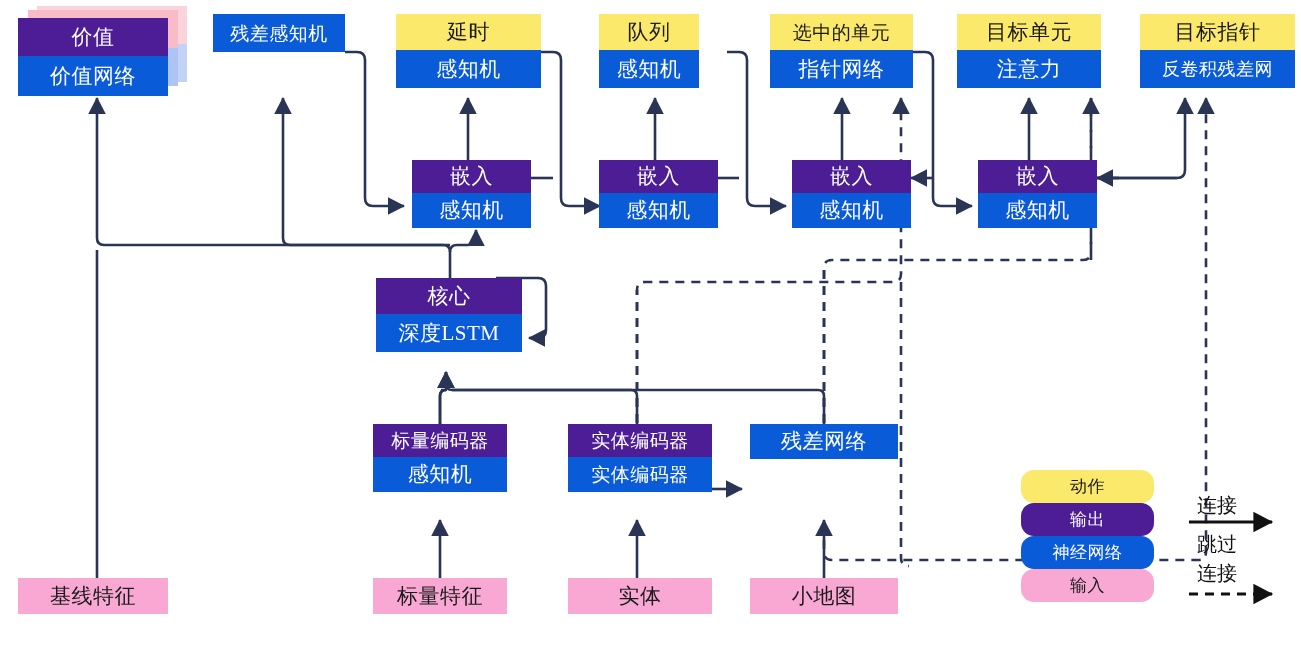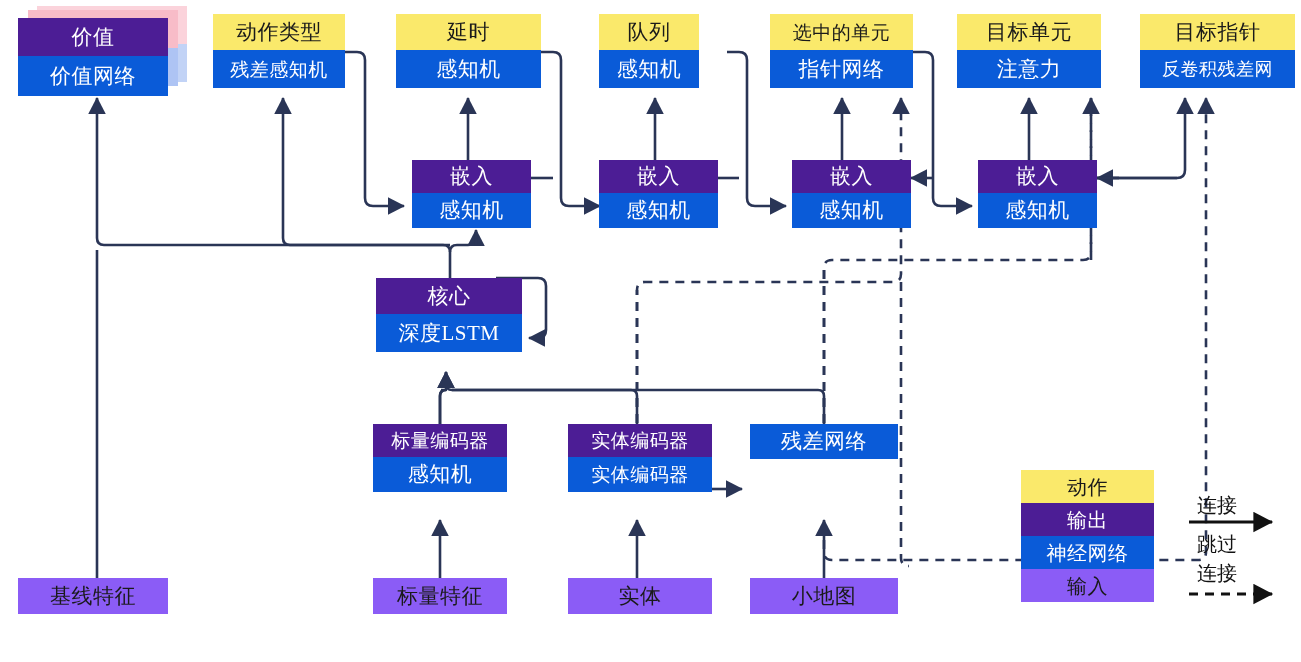--- a/index.html
+++ b/index.html
@@ -13,32 +13,32 @@
   .node{position:absolute;box-sizing:border-box;display:flex;flex-direction:column;z-index:3;}
   .band{
     box-sizing:border-box;width:100%;display:flex;align-items:center;justify-content:center;
     font-size:21px;line-height:1;white-space:nowrap;letter-spacing:0.5px;
   }
   .band.small{font-size:19px;}
   .band.tiny{font-size:18px;}
   .b-action{background:#FAE96B;color:#1a1a1a;}
   .b-output{background:#4c1d95;color:#ffffff;}
   .b-net{background:#0A5BD8;color:#ffffff;}
-  .b-input{background:#8b5cf6;color:#1a1a1a;}
+  .b-input{background:#f9a8d4;color:#1a1a1a;}
 
   .ghost{position:absolute;z-index:2;}
   .ghost .band{opacity:1;}
   .g1 .b-output{background:#FBD3DB;}
   .g1 .b-net{background:#C2D3F6;}
   .g2 .b-output{background:#F8BCC8;}
   .g2 .b-net{background:#AEC4F4;}
 
   .legend{position:absolute;z-index:3;}
   .legend-box{position:absolute;left:1021px;top:470px;width:133px;}
-  .legend-box .band{height:33px;font-size:20px;}
+  .legend-box .band{height:33px;font-size:17px;border-radius:13px;}
   .legend-labels{position:absolute;z-index:3;font-size:20px;color:#111;white-space:nowrap;}
   .lg-connect{left:1197px;top:492px;}
   .lg-skip1{left:1197px;top:531px;}
   .lg-skip2{left:1197px;top:560px;}
 </style>
 </head>
 <body>
 
 <div id="canvas">
 
@@ -118,21 +118,20 @@
   <div class="ghost g2" style="left:28px;top:10px;width:150px;">
     <div class="band b-output" style="height:38px;"></div>
     <div class="band b-net" style="height:38px;"></div>
   </div>
   <div class="node" style="left:18px;top:18px;width:150px;">
     <div class="band b-output" style="height:38px;">价值</div>
     <div class="band b-net" style="height:40px;">价值网络</div>
   </div>
 
   <div class="node" style="left:213px;top:14px;width:132px;">
-    <div class="band b-action" style="height:36px;">动作类型</div>
     <div class="band b-net small" style="height:38px;">残差感知机</div>
   </div>
 
   <div class="node" style="left:396px;top:14px;width:145px;">
     <div class="band b-action" style="height:36px;">延时</div>
     <div class="band b-net" style="height:38px;">感知机</div>
   </div>
 
   <div class="node" style="left:583px;top:14px;width:116px;padding-left:16px;">
     <div class="band b-action" style="height:36px;">队列</div>

